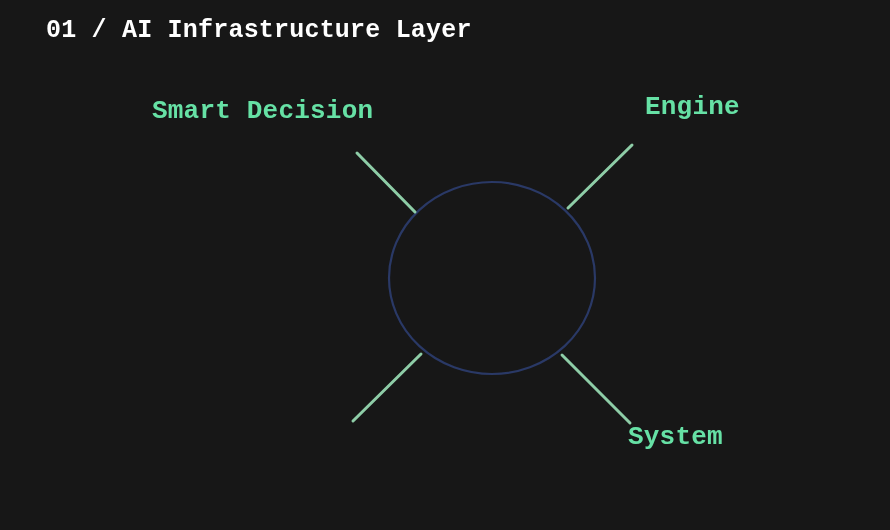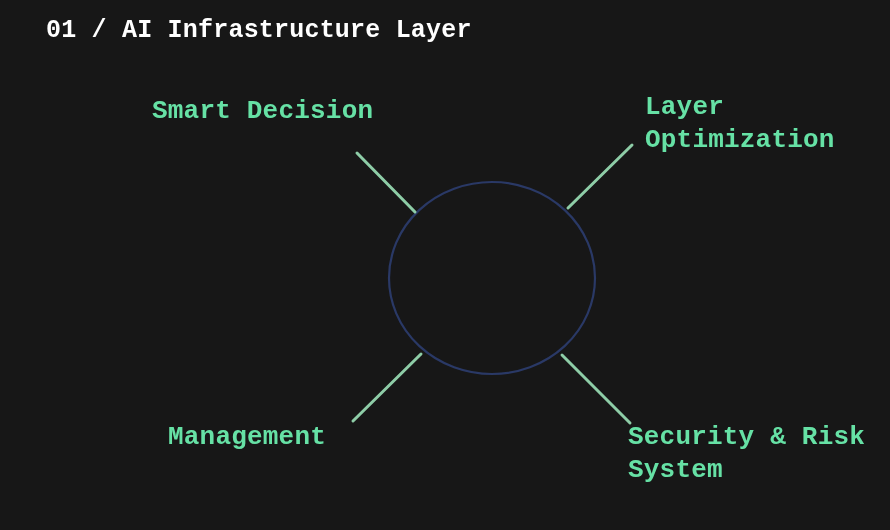--- a/index.html
+++ b/index.html
@@ -79,26 +79,23 @@
     <line class="connector" x1="632" y1="145" x2="568" y2="208"></line>
     <line class="connector" x1="421" y1="354" x2="353" y2="421"></line>
     <line class="connector" x1="562" y1="355" x2="630" y2="423"></line>
   </svg>
 
   <div class="node-label node-tl">
     <span>Smart Decision</span>
   </div>
 
   <div class="node-label node-tr">
-    <span>Layer</span>
-    <span>Optimization</span>
+    <span>Engine</span>
   </div>
 
   <div class="node-label node-bl">
-    <span>Management</span>
   </div>
 
   <div class="node-label node-br">
-    <span>Security &amp; Risk</span>
     <span>System</span>
   </div>
 
 </div>
 
 </body></html>

